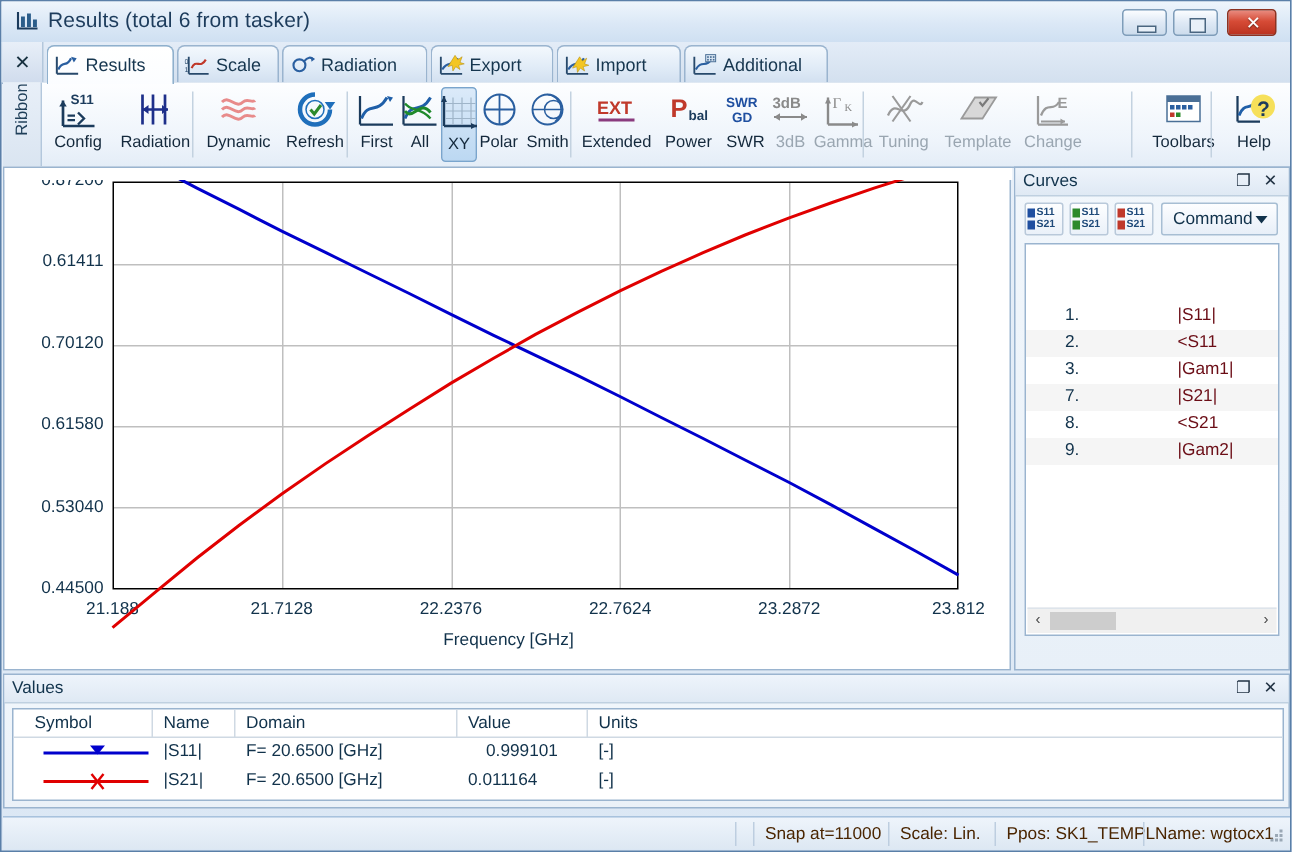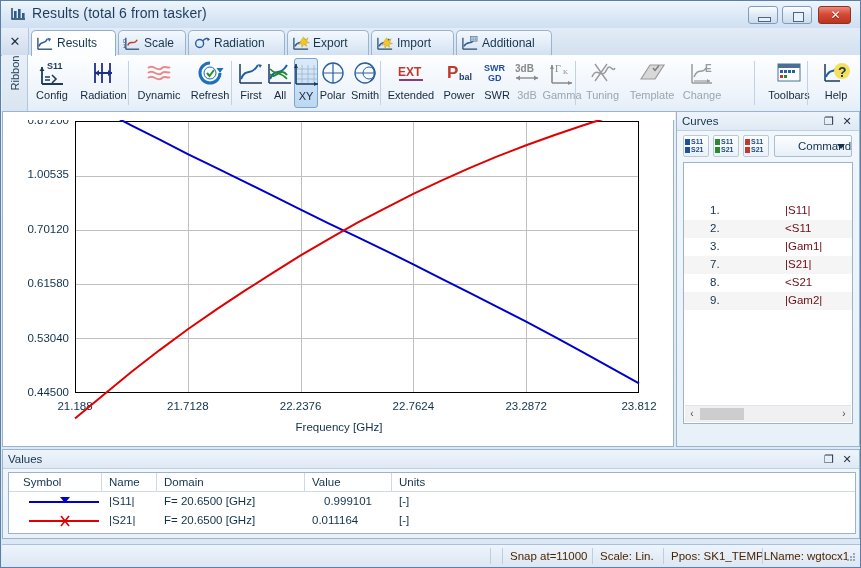--- a/index.html
+++ b/index.html
@@ -175,21 +175,21 @@
   }
   .ctbtn .s1{top:2px;}
   .ctbtn .s2{top:10px;}
   .ctbtn .mk{position:absolute;left:1px;width:5px;height:6px;}
   #cmdbtn{
     position:absolute;left:97px;top:3px;width:78px;height:22px;
     border:1px solid #a7bed3;border-radius:2px;
     background:linear-gradient(#fdfeff,#e7eff8);
     box-sizing:border-box;
   }
-  #cmdbtn .ct{position:absolute;left:23px;top:4px;font-size:11.5px;color:#11324b;}
+  #cmdbtn .ct{position:absolute;left:7px;top:4px;font-size:11.5px;color:#11324b;}
   #cmdbtn .cv{position:absolute;right:6px;top:8px;
     border-left:4px solid transparent;border-right:4px solid transparent;
     border-top:5px solid #11324b;}
   #curveslist{
     position:absolute;left:6px;top:50px;width:170px;height:262px;
     background:#fff;border:1px solid #9ab4cf;box-sizing:border-box;
   }
   #clhead{
     position:absolute;left:0;top:0;width:100%;height:20px;
     background:#fff;border-bottom:1px solid #cfd9e3;box-sizing:border-box;
@@ -538,21 +538,21 @@
         <div class="gridh" style="top: 108px;"></div>
         <div class="gridh" style="top: 162px;"></div>
         <div class="gridh" style="top: 216px;"></div>
         <div class="gridv" style="left: 112px;"></div>
         <div class="gridv" style="left: 225px;"></div>
         <div class="gridv" style="left: 337px;"></div>
         <div class="gridv" style="left: 450px;"></div>
       </div>
     <div id="yaxis-host">
         <div class="ylab" style="left: 0px; top: 2px;">0.87200</div>
-        <div class="ylab" style="left: 0px; top: 56.4px;">1.00535</div>
+        <div class="ylab" style="left: 0px; top: 56.4px;">0.61411</div>
         <div class="ylab" style="left: 0px; top: 110.8px;">0.70120</div>
         <div class="ylab" style="left: 0px; top: 165.2px;">0.61580</div>
         <div class="ylab" style="left: 0px; top: 219.6px;">0.53040</div>
         <div class="ylab" style="left: 0px; top: 274px;">0.44500</div>
       </div>
     <div id="xaxis-host">
         <div class="xlab" style="left: 32px; top: 288px;">21.188</div>
         <div class="xlab" style="left: 144.8px; top: 288px;">21.7128</div>
         <div class="xlab" style="left: 257.6px; top: 288px;">22.2376</div>
         <div class="xlab" style="left: 370.4px; top: 288px;">22.7624</div>

